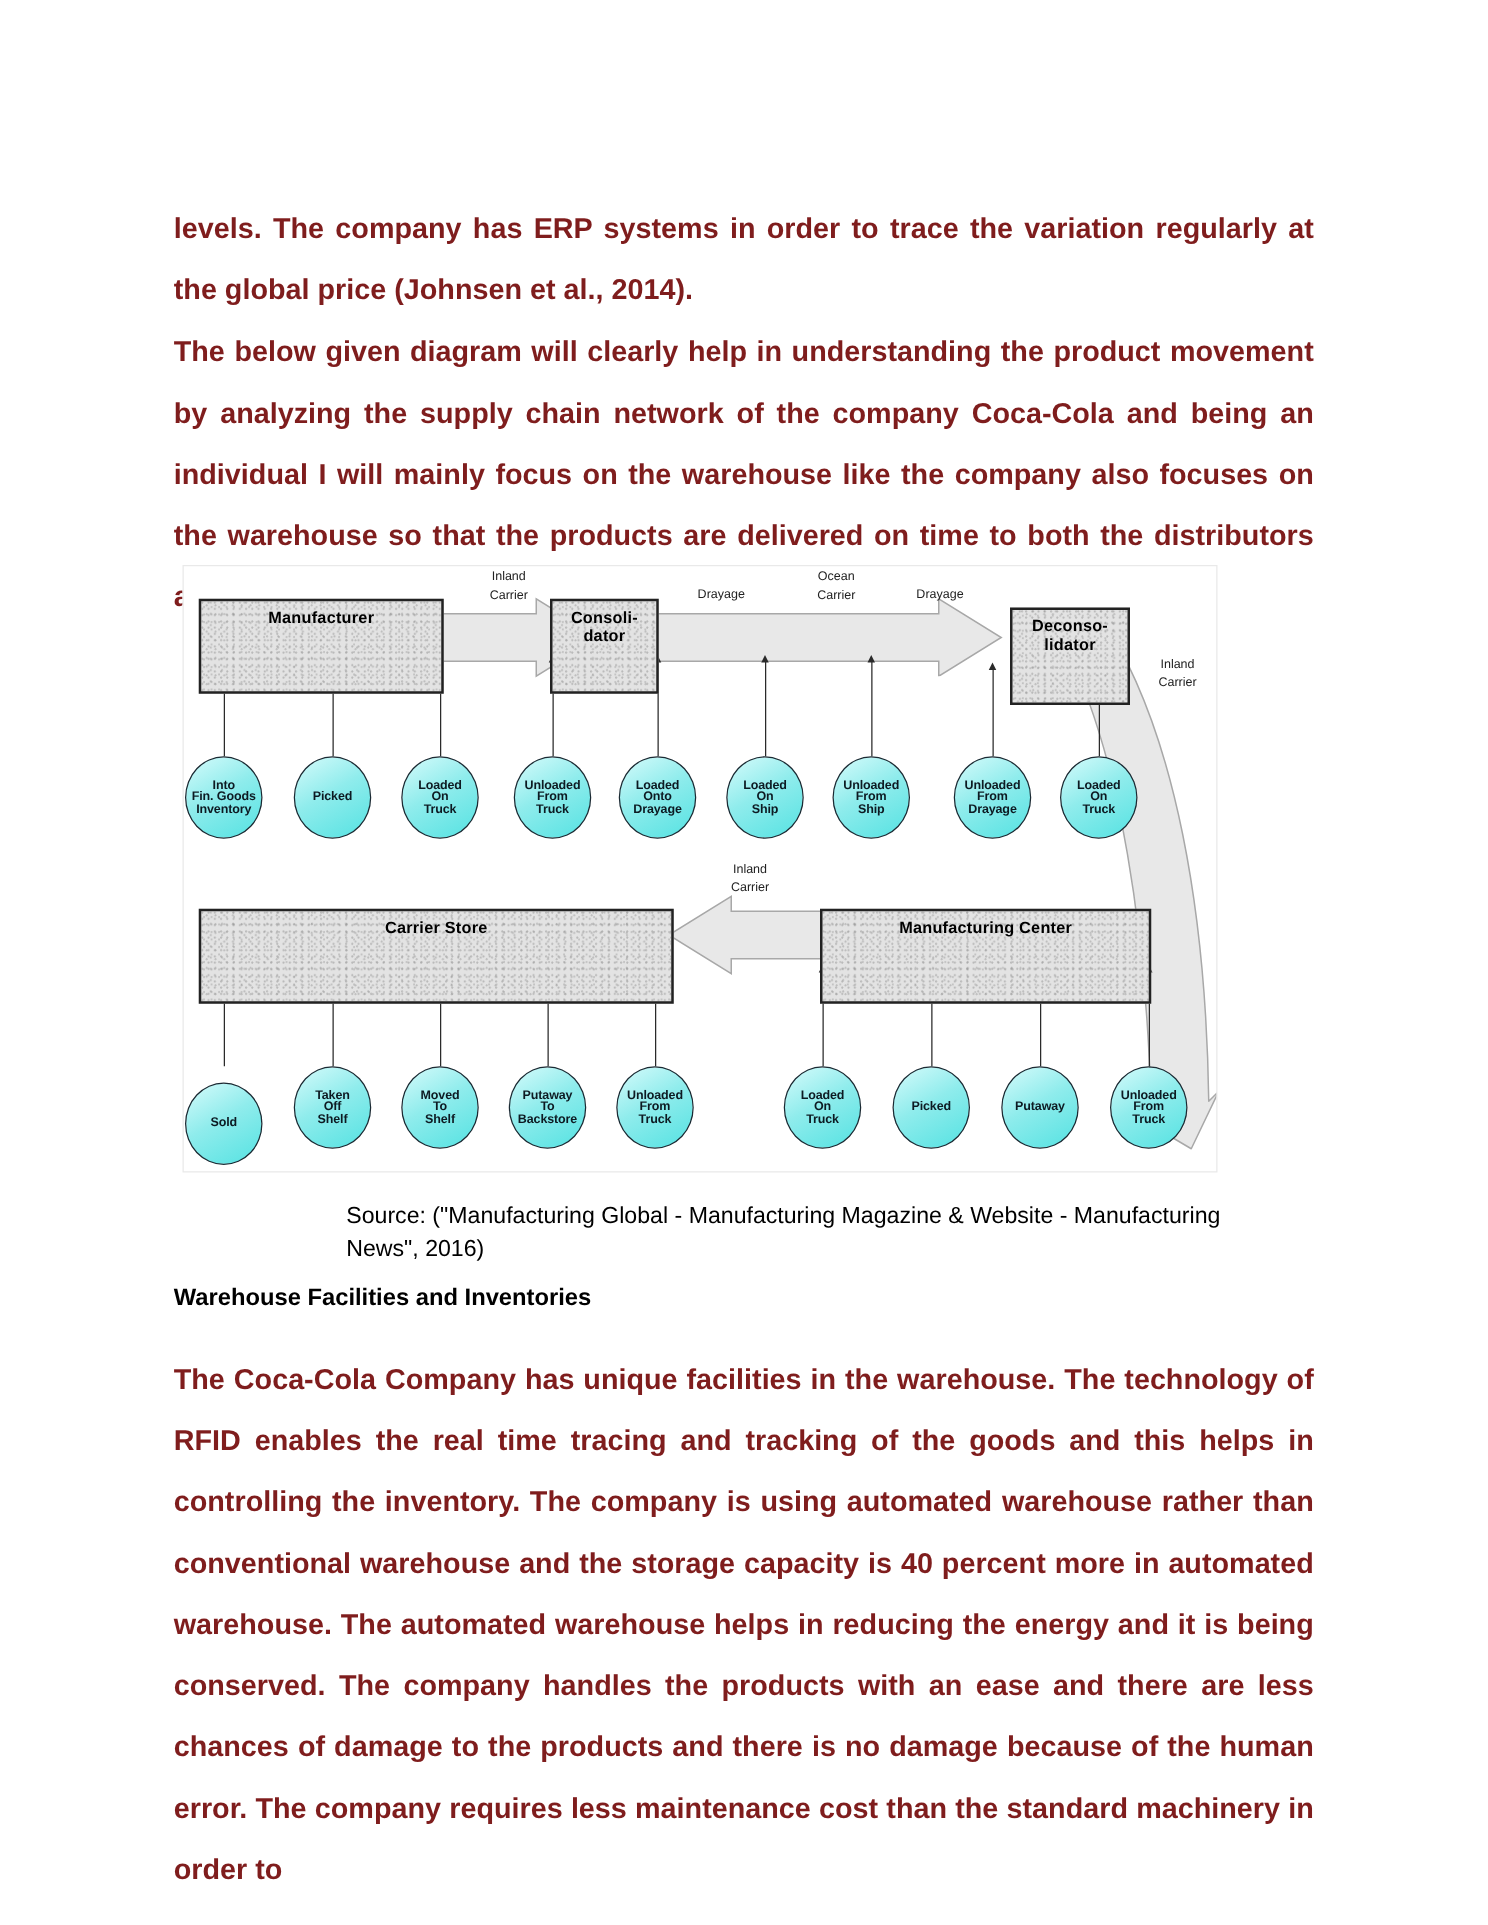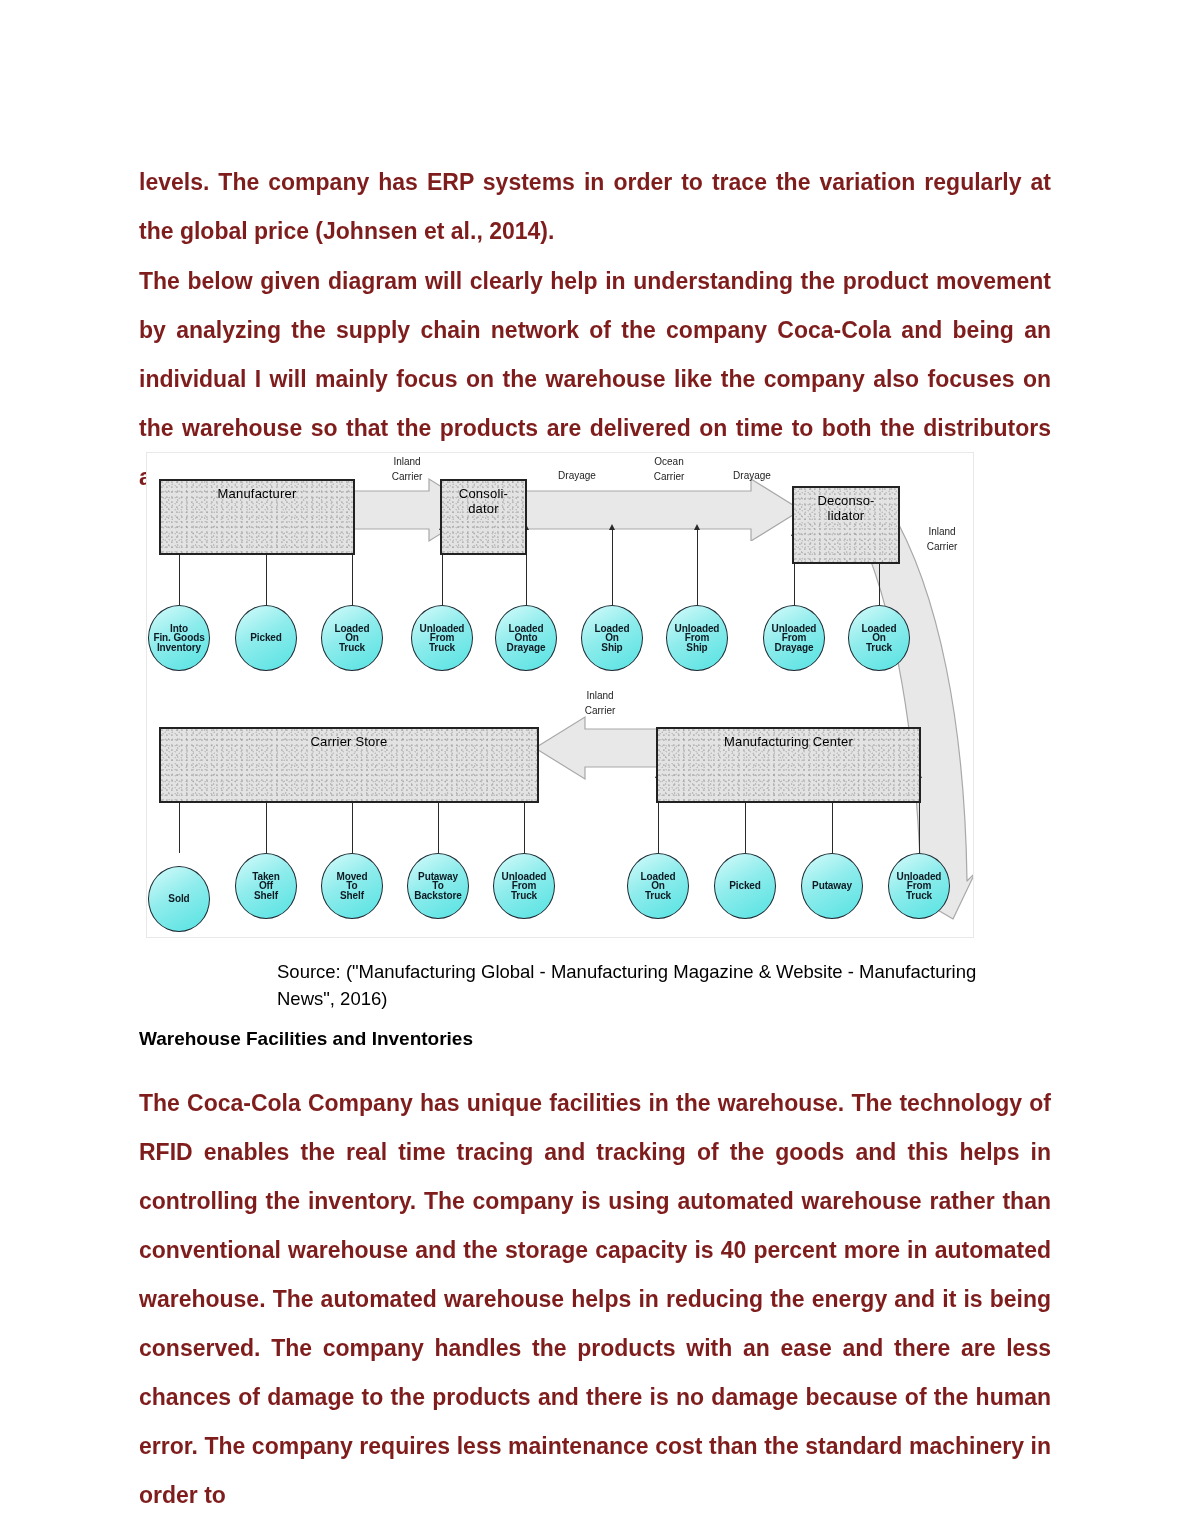--- a/index.html
+++ b/index.html
@@ -58,21 +58,21 @@
       radial-gradient(circle at 62% 48%, rgba(140,140,140,.45) 0.6px, transparent 1.1px),
       radial-gradient(circle at 38% 78%, rgba(160,160,160,.5) 0.6px, transparent 1.1px),
       radial-gradient(circle at 85% 12%, rgba(130,130,130,.4) 0.6px, transparent 1.1px);
     background-size: 5px 5px, 7px 7px, 6px 6px, 9px 9px;
     box-sizing: border-box;
     z-index: 5;
   }
   .node-box > .nb-label {
     display: block;
     text-align: center;
-    font-weight: normal;
+    font-weight: bold;
     font-size: 13px;
     line-height: 15px;
     padding-top: 5px;
     color: #000;
     letter-spacing: .2px;
     white-space: pre-line;
   }
 
   .ellipse {
     position: absolute;
@@ -184,21 +184,21 @@
 
       <div class="node-box" style="left:12px; top:26px; width:196px; height:76px;">
         <span class="nb-label">Manufacturer</span>
       </div>
 
       <div class="node-box" style="left:293px; top:26px; width:87px; height:76px;">
         <span class="nb-label">Consoli-
 dator</span>
       </div>
 
-      <div class="node-box" style="left:645px; top:33px; width:108px; height:78px;">
+      <div class="node-box" style="left:661px; top:33px; width:96px; height:78px;">
         <span class="nb-label">Deconso-
 lidator</span>
       </div>
 
       <div class="node-box" style="left:12px; top:274px; width:380px; height:76px;">
         <span class="nb-label">Carrier Store</span>
       </div>
 
       <div class="node-box" style="left:509px; top:274px; width:265px; height:76px;">
         <span class="nb-label">Manufacturing Center</span>

